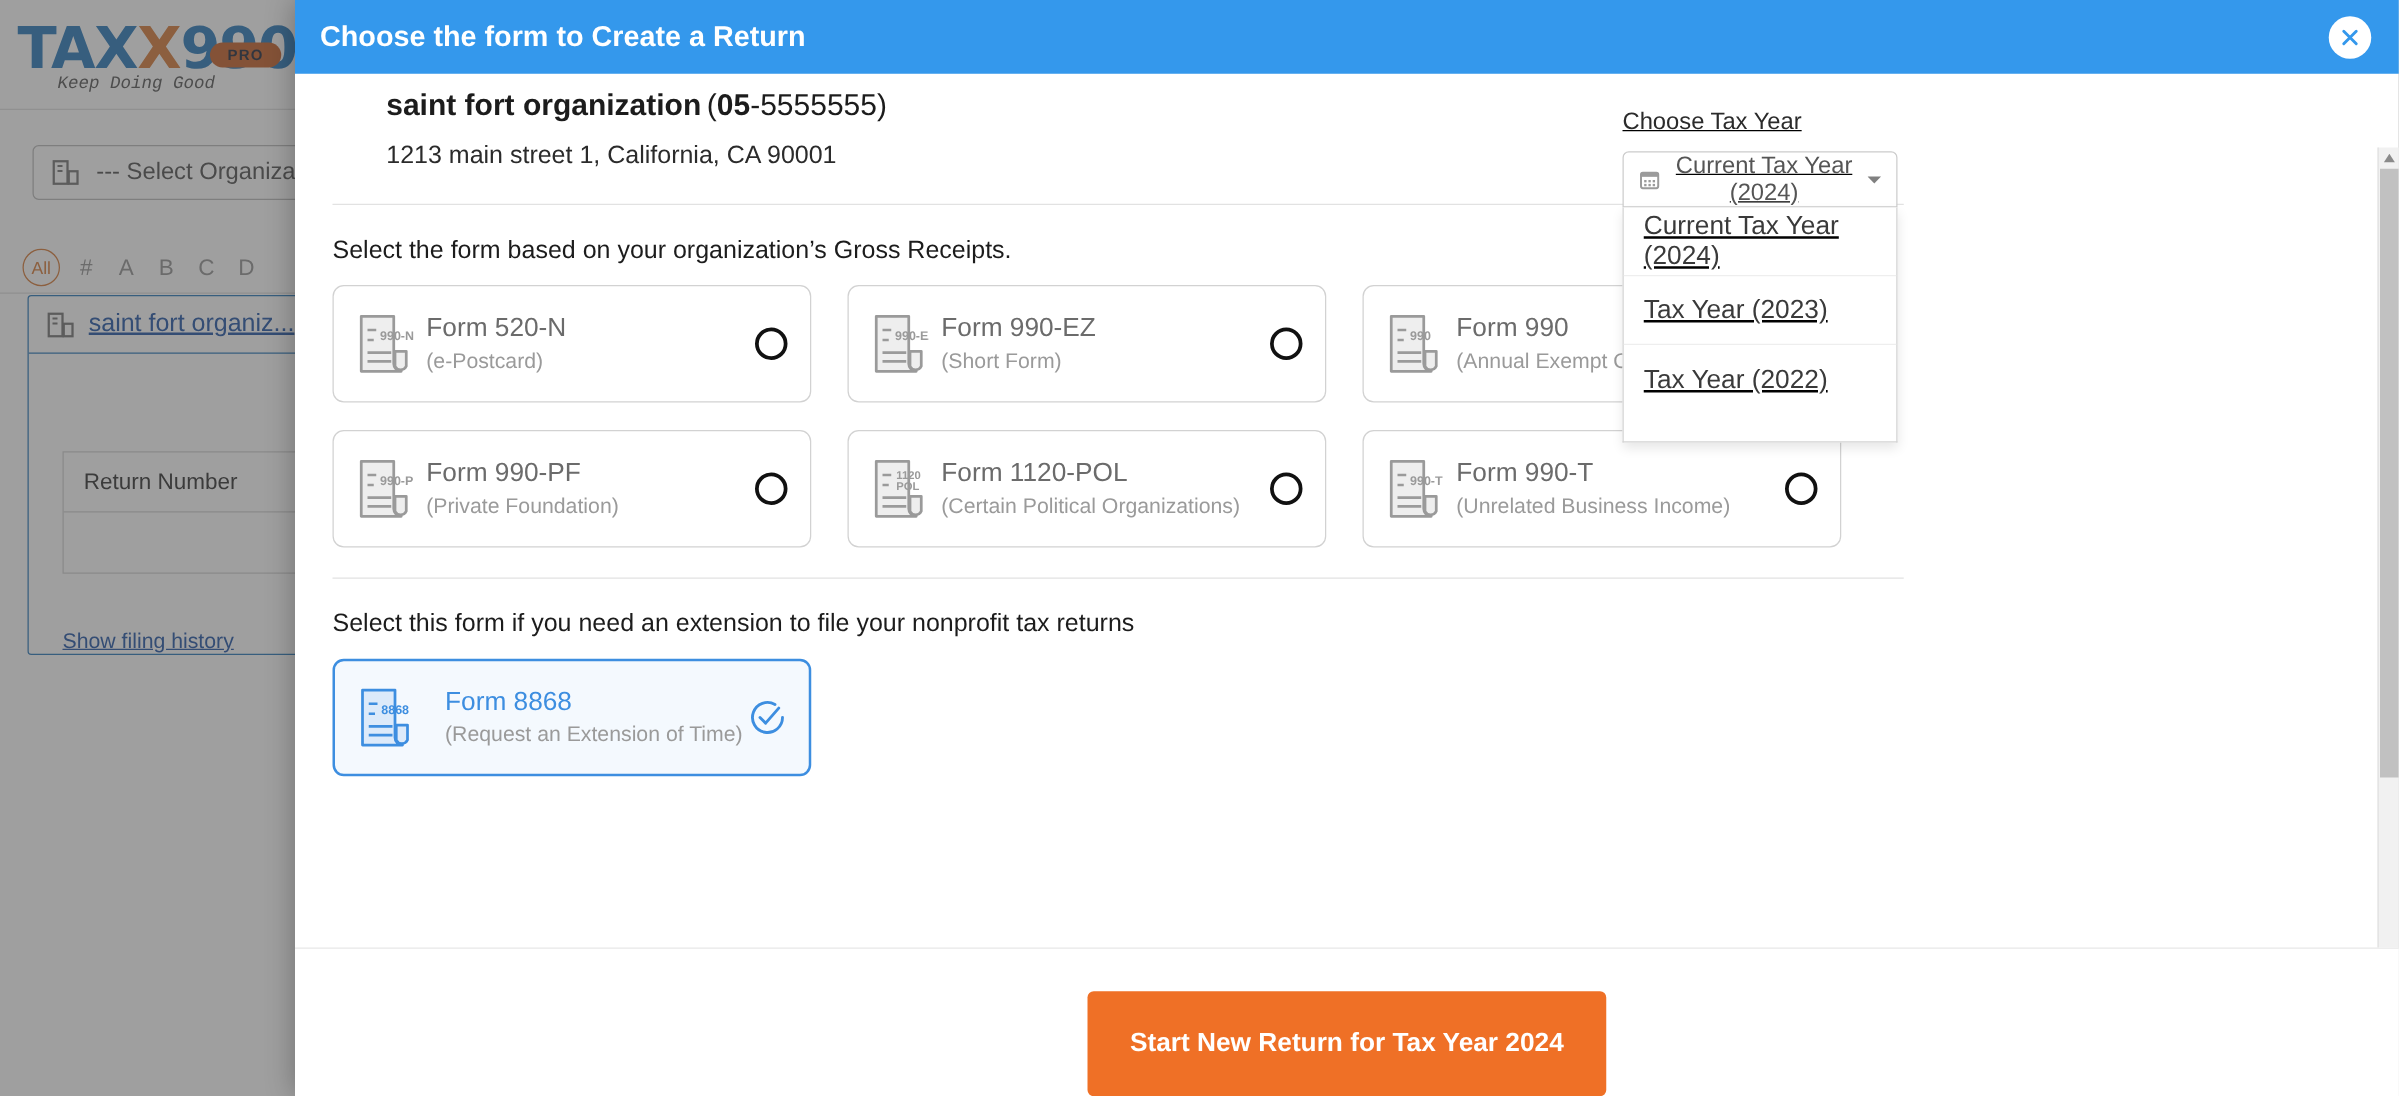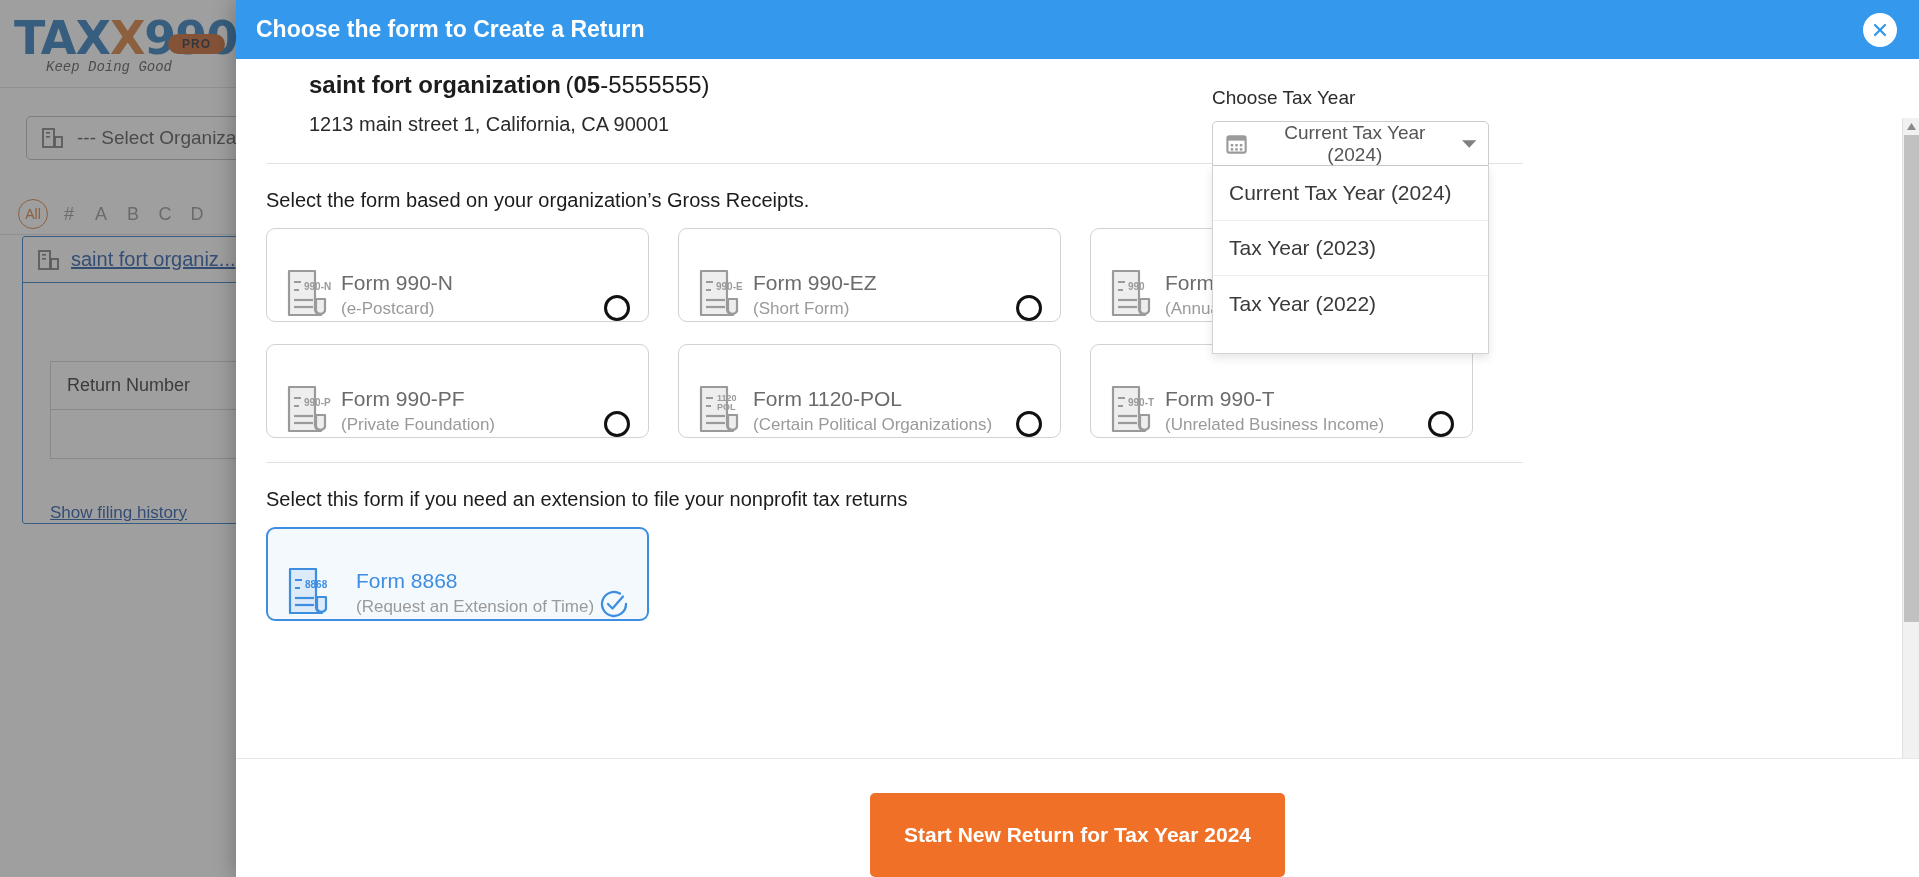--- a/index.html
+++ b/index.html
@@ -232,21 +232,21 @@
     margin-top: 16px;
     display: grid;
     grid-template-columns: repeat(3, 383px);
     gap: 22px 29px;
   }
   .form-card {
     height: 94px;
     border: 1px solid #d2d2d2;
     border-radius: 9px;
     background: #fff;
-    display: flex; align-items: flex-end;
+    display: flex; align-items: center;
     padding: 0 18px 0 16px;
     gap: 10px;
     cursor: pointer;
     position: relative;
   }
   .form-card.selected {
     border: 2px solid #3d8ee0;
     background: #f4f9fe;
     gap: 24px;
   }
@@ -276,23 +276,24 @@
   .extension-grid {
     margin-top: 16px;
     display: grid;
     grid-template-columns: repeat(3, 383px);
     gap: 22px 29px;
   }
 
   
   .taxyear-wrap {
     position: absolute;
-    left: 976px; top: 28px;
-    width: 277px;
+    left: 1062px; top: 28px;
+    width: 220px;
     z-index: 20;
+    text-decoration: underline;
   }
   .taxyear-label {
     font-size: 19px;
     color: #2b2b2b;
     margin-bottom: 12px;
   }
   .taxyear-select {
     height: 45px;
     border: 1px solid #cccccc;
     border-radius: 5px 5px 0 0;
@@ -493,21 +494,21 @@
           <svg class="doc-icon" viewBox="0 0 48 56">
             <path d="M6 6 h26 a0 0 0 0 1 0 0 v38 a6 6 0 0 0 6 6 h-32 z" fill="#eeeeee" stroke="#9a9a9a" stroke-width="2.2" stroke-linejoin="round"></path>
             <line x1="11" y1="17" x2="18" y2="17" stroke="#9a9a9a" stroke-width="2"></line>
             <line x1="11" y1="25" x2="16" y2="25" stroke="#9a9a9a" stroke-width="2"></line>
             <line x1="11" y1="35" x2="30" y2="35" stroke="#9a9a9a" stroke-width="2.2"></line>
             <line x1="11" y1="42" x2="30" y2="42" stroke="#9a9a9a" stroke-width="2.2"></line>
             <path d="M33 34 h9 v12 a5 5 0 0 1 -9 0 z" fill="#eeeeee" stroke="#9a9a9a" stroke-width="2.2" stroke-linejoin="round"></path>
             <text x="21" y="25" font-size="10" font-family="Liberation Sans, sans-serif" font-weight="bold" fill="#9a9a9a">990-N</text>
           </svg>
           <div class="form-card-text">
-            <div class="form-card-title">Form 990-N</div>
+            <div class="form-card-title">Form 520-N</div>
             <div class="form-card-sub">(e-Postcard)</div>
           </div>
           <span class="radio-circle"></span>
         </div>
         <div class="form-card">
           <svg class="doc-icon" viewBox="0 0 48 56">
             <path d="M6 6 h26 a0 0 0 0 1 0 0 v38 a6 6 0 0 0 6 6 h-32 z" fill="#eeeeee" stroke="#9a9a9a" stroke-width="2.2" stroke-linejoin="round"></path>
             <line x1="11" y1="17" x2="18" y2="17" stroke="#9a9a9a" stroke-width="2"></line>
             <line x1="11" y1="25" x2="16" y2="25" stroke="#9a9a9a" stroke-width="2"></line>
             <line x1="11" y1="35" x2="30" y2="35" stroke="#9a9a9a" stroke-width="2.2"></line>

